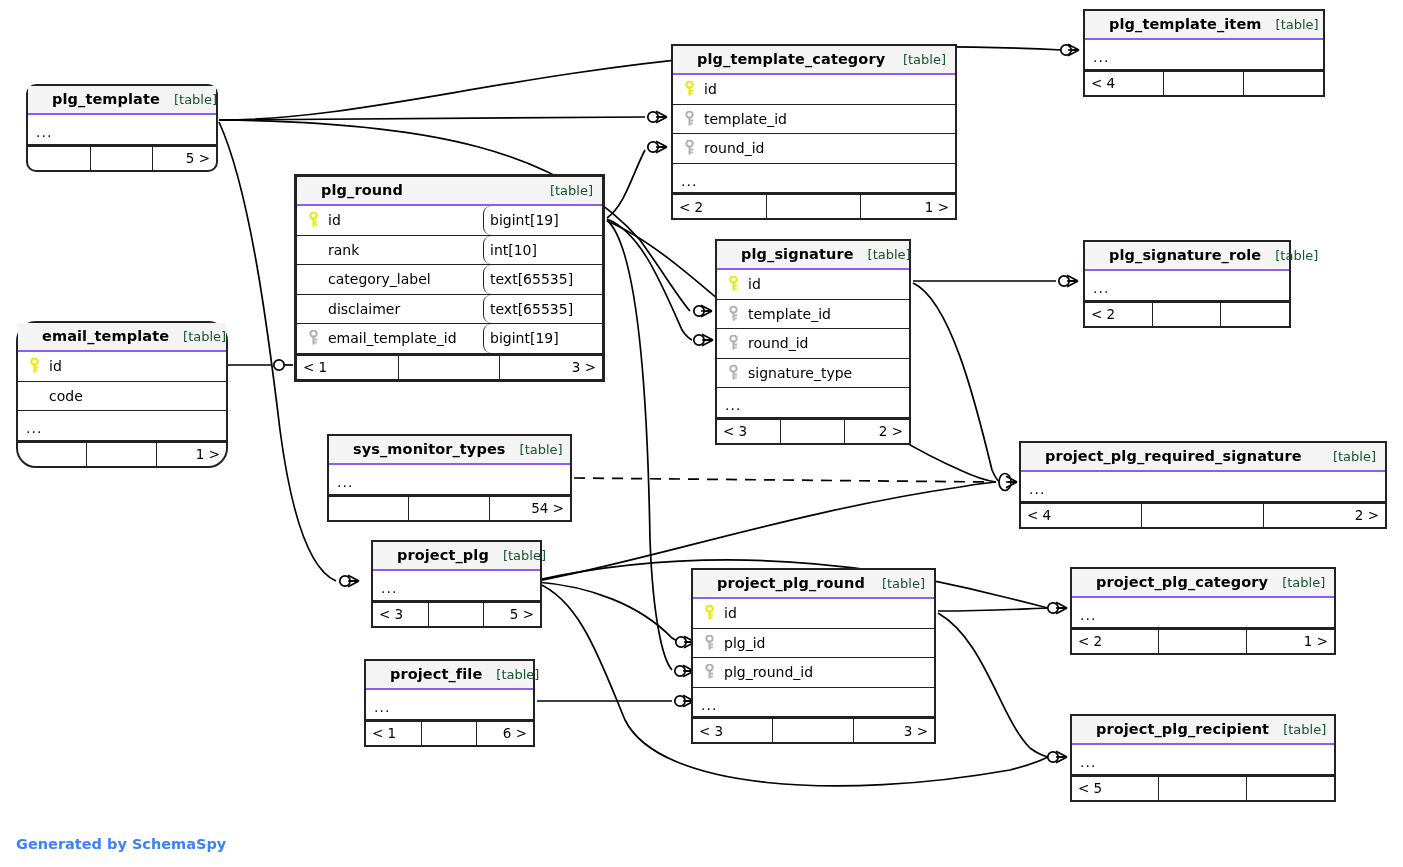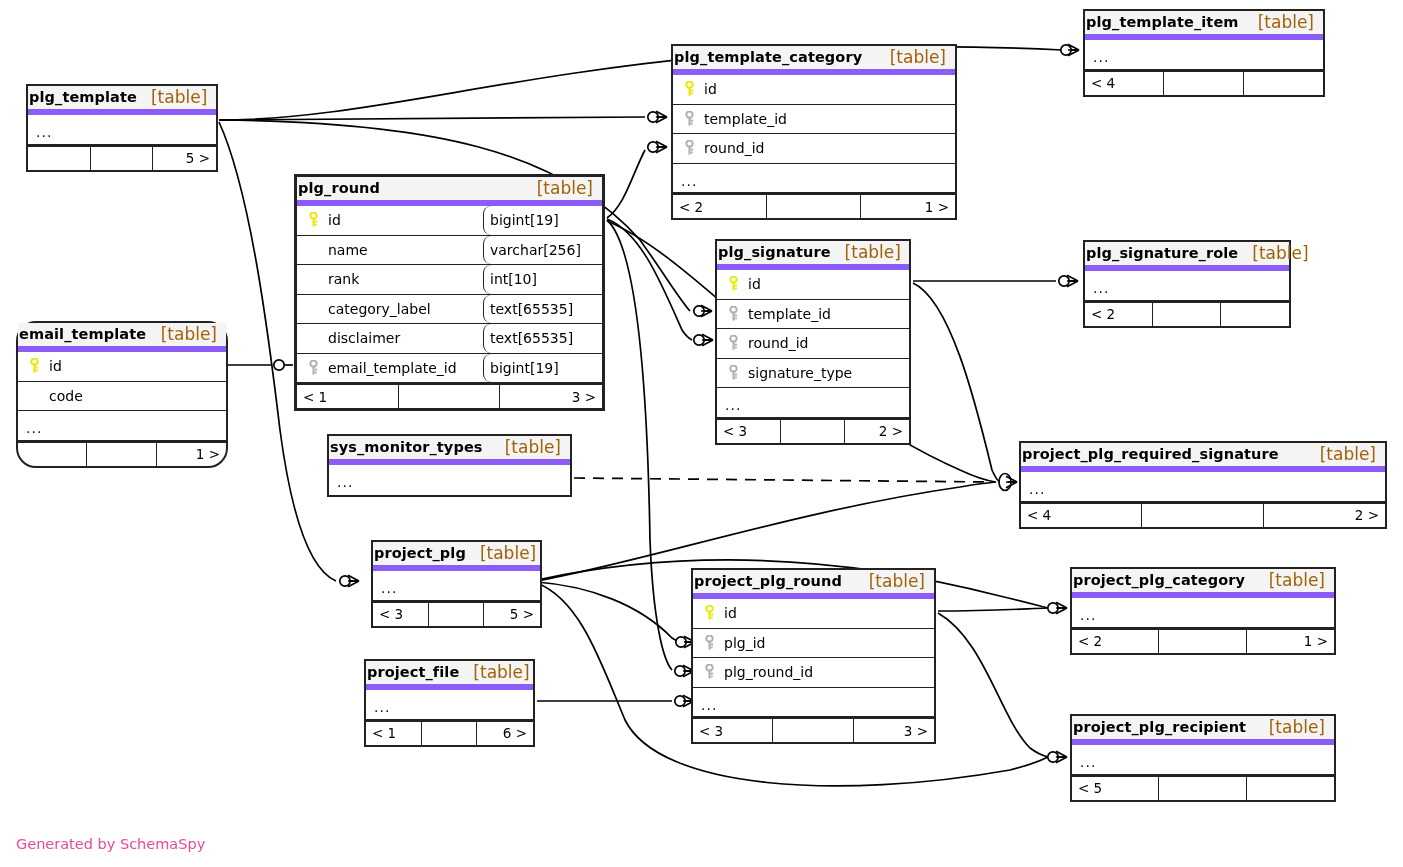--- a/index.html
+++ b/index.html
@@ -31,34 +31,34 @@
     box-sizing:border-box;
     z-index:5;
   }
   .tbl.thick{border-width:3px;}
 
   .tbl-hdr{
     display:flex;
     align-items:center;
     justify-content:space-between;
     background:#f4f4f4;
-    border-bottom:6px solid #8b5cf6;
-    padding:3px 9px 4px 1px;
+    border-bottom:2px solid #8b5cf6;
+    padding:3px 9px 4px 24px;
     height:29px;
     box-sizing:border-box;
     white-space:nowrap;
   }
   .tbl-name{
     font-weight:bold;
     font-size:14.5px;
     letter-spacing:.1px;
   }
   .tbl-kind{
-    font-size:17px;
-    color:#a16207;
+    font-size:13px;
+    color:#14532d;
     padding-left:14px;
   }
 
   .row{
     display:flex;
     align-items:center;
     height:29.5px;
     border-bottom:1.6px solid #222222;
     box-sizing:border-box;
     font-size:14px;
@@ -135,22 +135,23 @@
 
   .spacer{
     width:13px;flex:0 0 13px;margin-right:4px;margin-left:2px;
   }
 
   .credit{
     position:absolute;
     left:16px;
     top:836px;
     font-size:14.5px;
-    color:#ec4899;
+    color:#3b82f6;
     white-space:nowrap;
+    font-weight:bold;
   }
 </style>
 </head>
 <body>
 
 <div id="canvas">
 
   <svg id="edges" viewBox="0 0 1403 867" width="1403" height="867" xmlns="http://www.w3.org/2000/svg">
     <defs>
       <marker id="crow" markerWidth="14" markerHeight="14" refX="13" refY="7" orient="auto" markerUnits="userSpaceOnUse">
@@ -222,21 +223,21 @@
       <path d="M938,613 C985,640 1000,718 1030,748 C1038,754 1044,756 1048,757"></path>
       <circle cx="1053" cy="757" r="5.2" fill="#fff" stroke="#000" stroke-width="1.7"></circle>
       <path d="M1059,757 L1067,757" marker-end="url(#crow)"></path>
 
       <ellipse cx="1005" cy="482" rx="6" ry="8.5" fill="#fff" stroke="#000" stroke-width="1.7"></ellipse>
       <path d="M1008,482 L1017,482" marker-end="url(#crow)"></path>
     </g>
   </svg>
 
   <div class="credit">Generated by SchemaSpy</div>
-<div class="tbl" style="left: 26px; top: 84px; width: 192px;">
+<div class="tbl" style="left: 26px; top: 84px; width: 192px; border-radius: 10px;">
       <div class="tbl-hdr">
         <span class="tbl-name">plg_template</span>
         <span class="tbl-kind">[table]</span>
       </div>
       <div class="row ellipsis">
         <span class="dots">...</span>
       </div>
       <div class="foot">
         <div class="fcell left"></div>
         <div class="fcell left"></div>
@@ -325,27 +326,20 @@
               <rect x="7.6" y="11.6" width="2.2" height="1.8" fill="#e8e800"></rect>
             </svg>
           </span>
           <span class="lbl">id</span>
         </div>
         <div class="celltype">bigint[19]</div>
       </div>
       <div class="row">
         <div class="cellname">
           <span class="spacer"></span>
-          <span class="lbl">name</span>
-        </div>
-        <div class="celltype">varchar[256]</div>
-      </div>
-      <div class="row">
-        <div class="cellname">
-          <span class="spacer"></span>
           <span class="lbl">rank</span>
         </div>
         <div class="celltype">int[10]</div>
       </div>
       <div class="row">
         <div class="cellname">
           <span class="spacer"></span>
           <span class="lbl">category_label</span>
         </div>
         <div class="celltype">text[65535]</div>
@@ -491,20 +485,25 @@
       </div>
     </div>
     <div class="tbl" style="left: 327px; top: 434px; width: 245px;">
       <div class="tbl-hdr">
         <span class="tbl-name">sys_monitor_types</span>
         <span class="tbl-kind">[table]</span>
       </div>
       <div class="row ellipsis">
         <span class="dots">...</span>
       </div>
+      <div class="foot">
+        <div class="fcell left"></div>
+        <div class="fcell left"></div>
+        <div class="fcell right">54 &gt;</div>
+      </div>
     </div>
     <div class="tbl" style="left: 1019px; top: 441px; width: 368px;">
       <div class="tbl-hdr">
         <span class="tbl-name">project_plg_required_signature</span>
         <span class="tbl-kind">[table]</span>
       </div>
       <div class="row ellipsis">
         <span class="dots">...</span>
       </div>
       <div class="foot">

